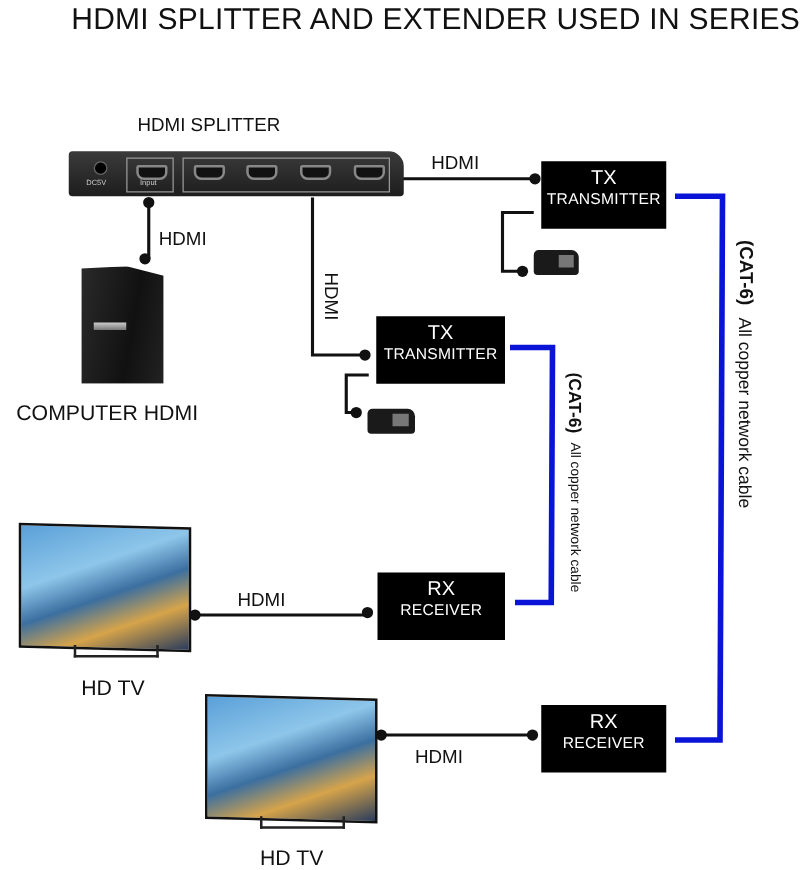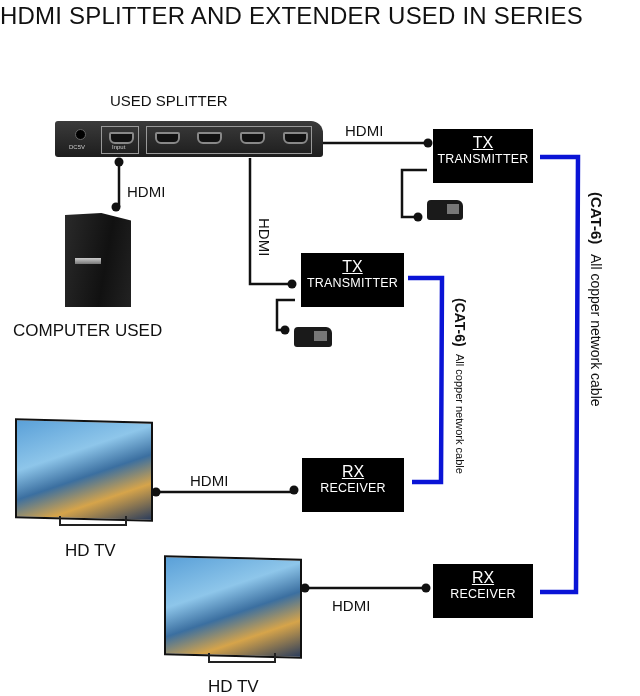--- a/index.html
+++ b/index.html
@@ -1,23 +1,23 @@
 <!DOCTYPE html>
 <html><head>
 <meta charset="utf-8">
 <style>
   html, body { margin:0; padding:0; background:#ffffff; }
   body { width:640px; height:696px; position:relative; overflow:hidden;
          font-family:"Liberation Sans", sans-serif; color:#111; }
   .abs { position:absolute; }
-  .title { left:0; top:2px; width:640px; text-align:left; font-size:24px; letter-spacing:0.2px; color:#111; white-space:nowrap; }
+  .title { left:0; top:2px; width:640px; text-align:right; font-size:24px; letter-spacing:0.2px; color:#111; white-space:nowrap; }
   .lbl { font-size:15px; color:#111; white-space:nowrap; }
   .lbl-big { font-size:17px; color:#111; white-space:nowrap; }
   .box { background:#000; color:#fff; text-align:center; }
-  .box .big { font-size:16px; display:block; margin-top:5px;text-decoration:underline; }
+  .box .big { font-size:16px; display:block; margin-top:5px; }
   .box .small { font-size:12.5px; display:block; margin-top:0; letter-spacing:0.2px; }
   .vtext { writing-mode: vertical-rl; white-space:nowrap; color:#111; }
   svg.wires { position:absolute; left:0; top:0; }
 </style>
 </head>
 <body>
 
 <div class="abs title">HDMI SPLITTER AND EXTENDER USED IN SERIES</div>
 
 <svg class="wires" width="640" height="696">
@@ -44,21 +44,21 @@
 
   <polyline points="305,588 428,588" fill="none" stroke="#111" stroke-width="2.5"></polyline>
   <circle cx="305" cy="588" r="4.5" fill="#111"></circle>
   <circle cx="426" cy="588" r="4.5" fill="#111"></circle>
 
   <polyline points="408,278 442,278 441,482 412,482" fill="none" stroke="#0a14d6" stroke-width="4.5"></polyline>
 
   <polyline points="540,157 578,157 576,592 540,592" fill="none" stroke="#0a14d6" stroke-width="4.5"></polyline>
 </svg>
 
-<div class="abs lbl" style="left:110px;top:92px;">USED SPLITTER</div>
+<div class="abs lbl" style="left:110px;top:92px;">HDMI SPLITTER</div>
 <div class="abs" style="left:55px;top:121px;width:268px;height:36px;background:linear-gradient(#3b3b3b,#1d1d1d);border-radius:3px 12px 3px 3px;">
   <div class="abs" style="left:20px;top:8px;width:9px;height:9px;border-radius:50%;background:#000;border:1px solid #666;"></div>
   <div class="abs" style="left:14px;top:23px;font-size:6px;color:#ccc;">DC5V</div>
   <div class="abs" style="left:46px;top:5px;width:36px;height:26px;border:1px solid #999;">
     <div class="abs" style="left:7px;top:5px;width:21px;height:8px;border:2px solid #888;border-radius:2px 2px 6px 6px;background:#111;"></div>
     <div class="abs" style="left:10px;top:17px;font-size:6px;color:#ccc;">Input</div>
   </div>
   <div class="abs" style="left:91px;top:5px;width:164px;height:26px;border:1px solid #999;">
     <div class="abs" style="left:8px;top:5px;width:21px;height:8px;border:2px solid #888;border-radius:2px 2px 6px 6px;background:#111;"></div>
     <div class="abs" style="left:50px;top:5px;width:21px;height:8px;border:2px solid #888;border-radius:2px 2px 6px 6px;background:#111;"></div>
@@ -69,21 +69,21 @@
 
 <div class="abs lbl" style="left:345px;top:122px;">HDMI</div>
 <div class="abs lbl" style="left:127px;top:183px;">HDMI</div>
 <div class="abs lbl vtext" style="left:256px;top:218px;">HDMI</div>
 <div class="abs lbl" style="left:190px;top:472px;">HDMI</div>
 <div class="abs lbl" style="left:332px;top:597px;">HDMI</div>
 
 <div class="abs" style="left:65px;top:213px;width:66px;height:94px;background:linear-gradient(100deg,#2a2a2a,#111 60%,#222);clip-path:polygon(0 2%,55% 0,100% 8%,100% 100%,0 100%);">
   <div class="abs" style="left:10px;top:45px;width:26px;height:6px;background:linear-gradient(#ccc,#777);"></div>
 </div>
-<div class="abs lbl-big" style="left:13px;top:321px;">COMPUTER USED</div>
+<div class="abs lbl-big" style="left:13px;top:321px;">COMPUTER HDMI</div>
 
 <div class="abs box" style="left:433px;top:129px;width:100px;height:54px;">
   <span class="big">TX</span>
   <span class="small">TRANSMITTER</span>
 </div>
 
 <div class="abs" style="left:427px;top:200px;width:36px;height:20px;background:#1a1a1a;border-radius:4px 6px 3px 3px;">
   <div class="abs" style="left:20px;top:4px;width:12px;height:10px;background:#777;"></div>
 </div>
 

